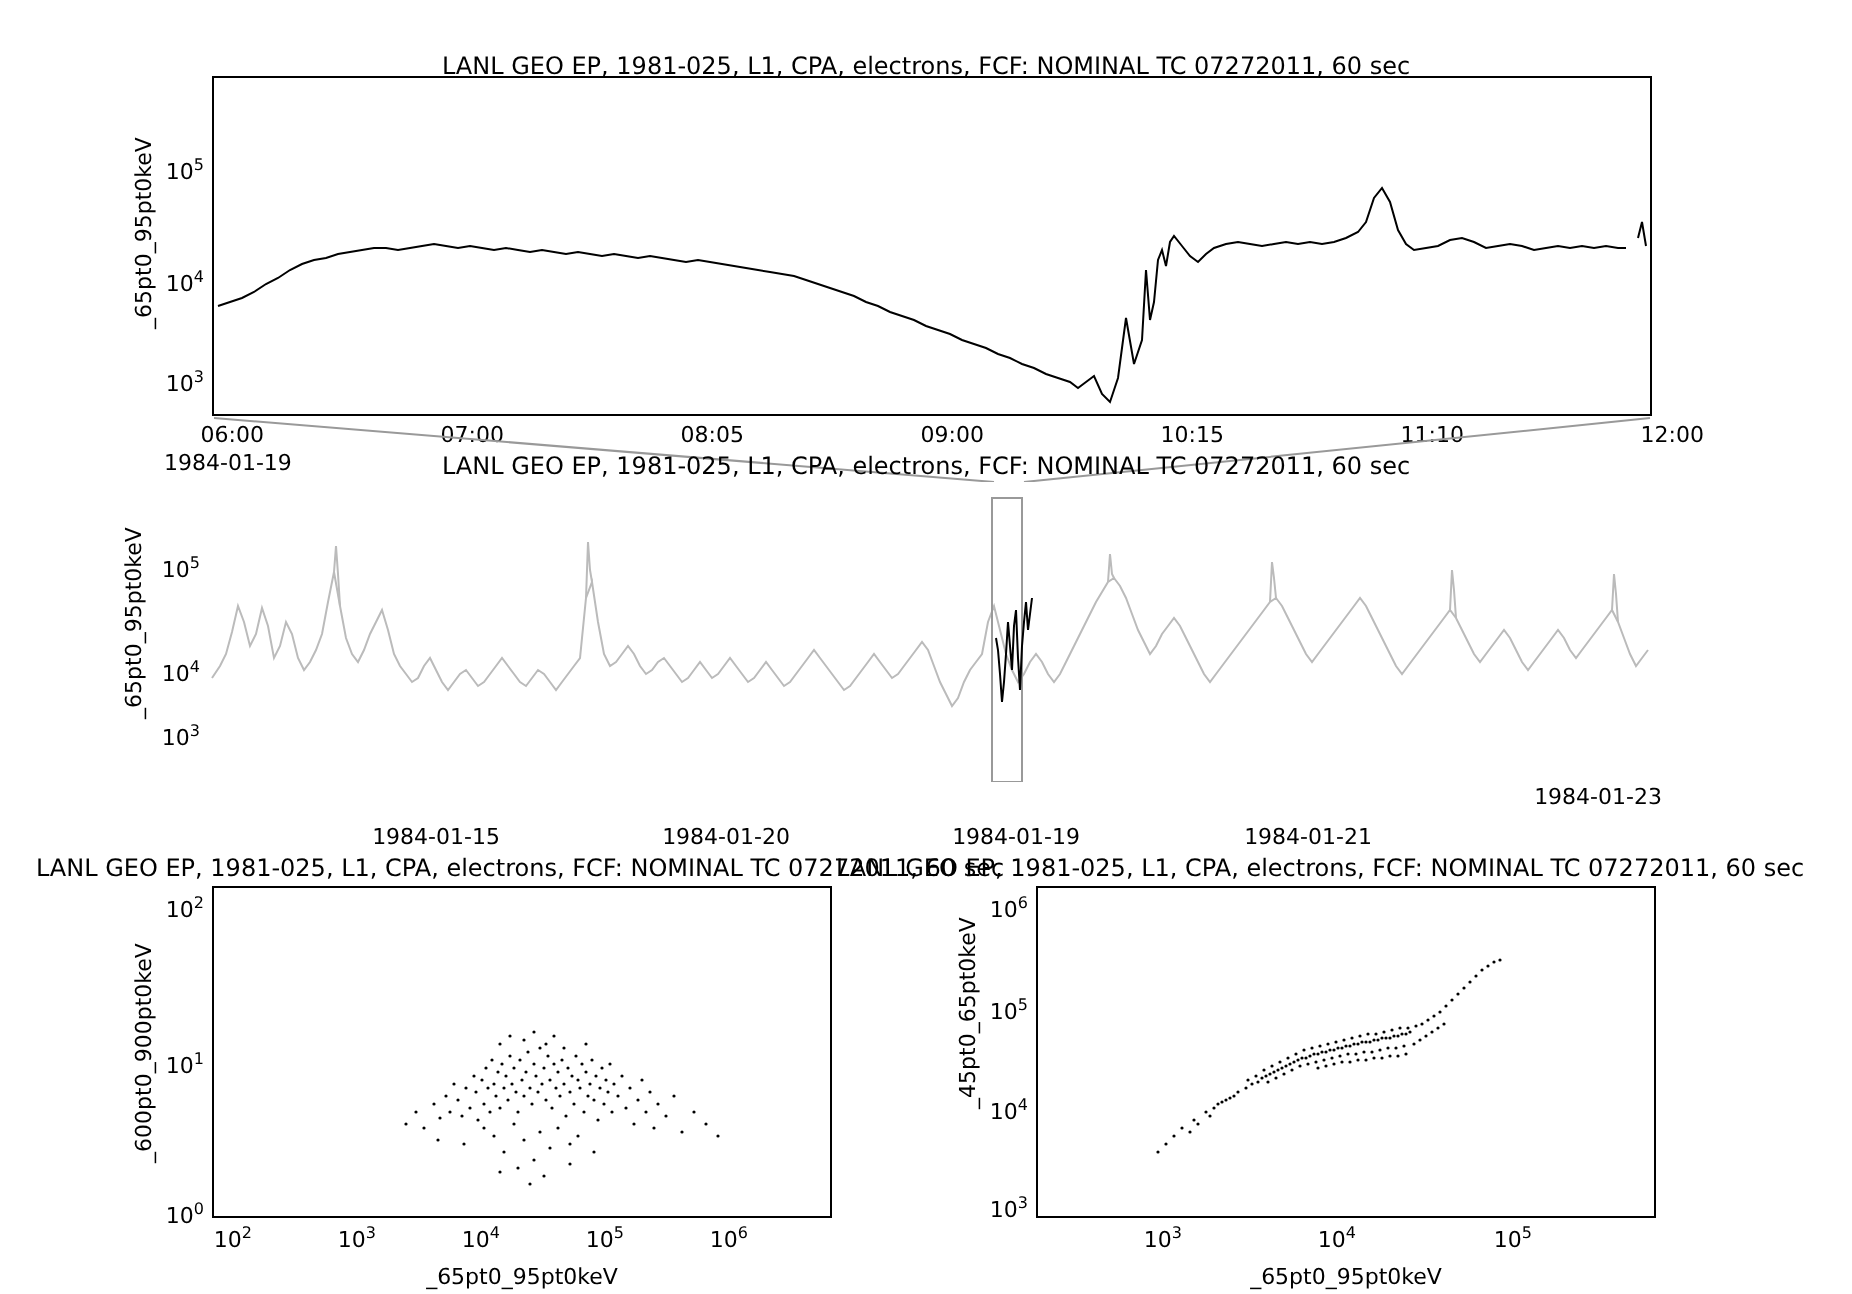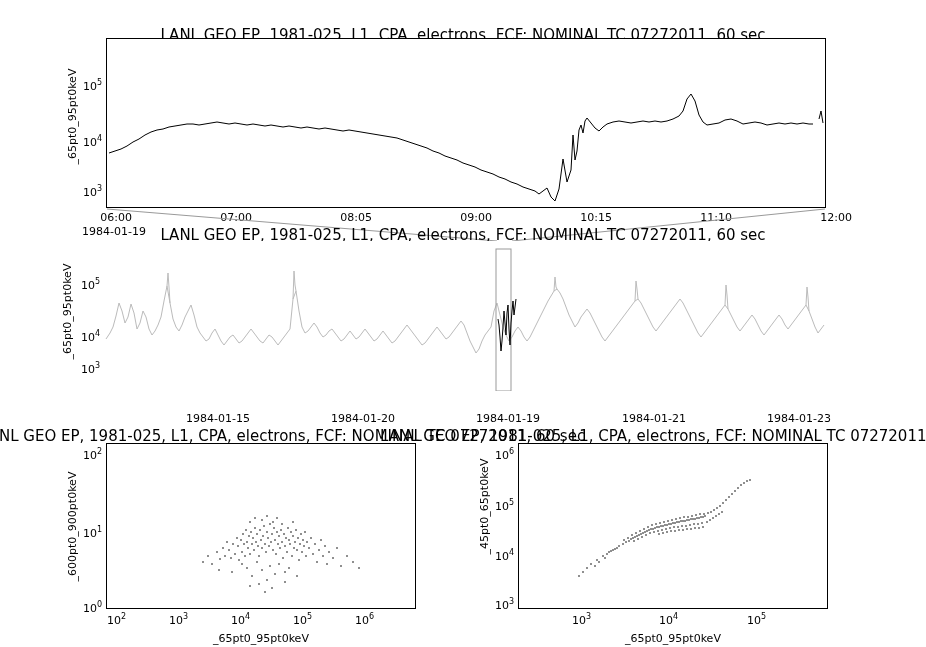--- a/index.html
+++ b/index.html
@@ -13,21 +13,21 @@
     font-family: "DejaVu Sans", sans-serif;
     color: #000000;
     overflow: hidden;
     position: relative;
   }
   .panel {
     position: absolute;
   }
   .plot-title {
     position: absolute;
-    font-size: 15px;
+    font-size: 12px;
     text-align: center;
     white-space: nowrap;
     color: #000;
   }
   .axes {
     position: absolute;
     border: 1px solid #000000;
     box-sizing: border-box;
     background: #ffffff;
     overflow: hidden;
@@ -142,21 +142,21 @@
       <rect x="392" y="8" width="15" height="142" fill="none" stroke="#999999" stroke-width="1"></rect>
 
       <polyline fill="none" stroke="#000000" stroke-width="1" points="394,78 395,84 396,96 397,110 398,100 399,86 400,70 401,82 402,94 403,72 404,64 405,88 406,104 407,82 408,70 409,60 410,74 411,66 412,58"></polyline>
     </svg>
   </div>
 
   <div class="ticklabel x" style="left:150px; top:412px; width:100px;">1984-01-15</div>
   <div class="ticklabel x" style="left:295px; top:412px; width:100px;">1984-01-20</div>
   <div class="ticklabel x" style="left:440px; top:412px; width:100px;">1984-01-19</div>
   <div class="ticklabel x" style="left:586px; top:412px; width:100px;">1984-01-21</div>
-  <div class="ticklabel x" style="left:731px; top:412px; width:100px;">1984-01-23</div>
+  <div class="ticklabel x" style="left:731px; top:392px; width:100px;">1984-01-23</div>
 </div>
 
 <div class="panel">
   <div class="plot-title" style="left:-20px; top:427px; width:560px;">LANL GEO EP, 1981-025, L1, CPA, electrons, FCF: NOMINAL TC 07272011, 60 sec</div>
 
   <div class="ylabel" style="left:-8px; top:520px; width:160px;">_600pt0_900pt0keV</div>
 
   <div class="ticklabel y" style="left:70px; top:447px; width:32px;">
     <span>10</span><span class="sup">2</span>
   </div>

